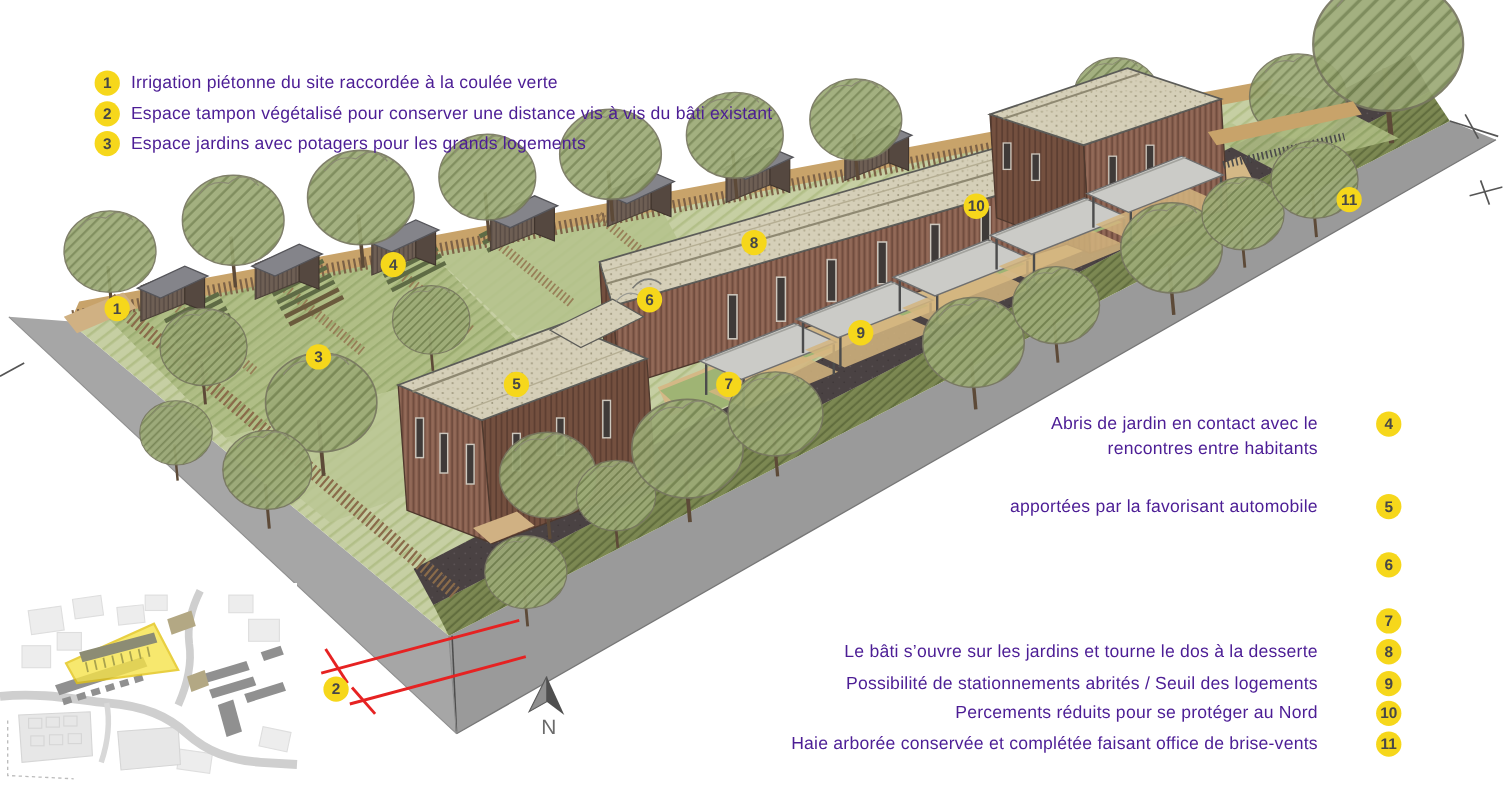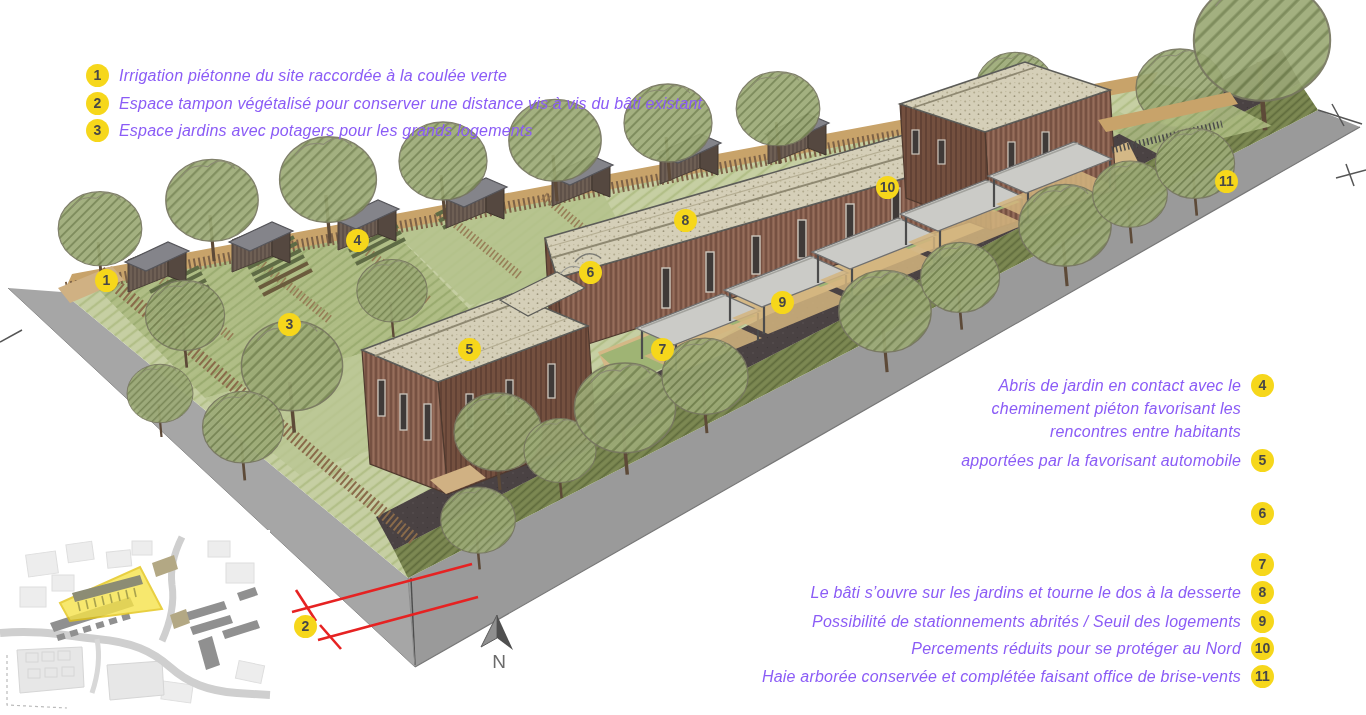--- a/index.html
+++ b/index.html
@@ -6,24 +6,24 @@
   body{width:1366px;height:715px;position:relative;overflow:hidden;
        font-family:"Liberation Sans",sans-serif;}
   #stage{position:absolute;inset:0;}
   svg{position:absolute;left:0;top:0;}
   .badge{position:absolute;width:23px;height:23px;border-radius:50%;
          background:#f6d71b;color:#474747;
          font:600 14px/23px "Liberation Sans",sans-serif;
          text-align:center;z-index:30;}
   .legend-row{position:absolute;display:flex;align-items:flex-start;z-index:25;}
   .legend-row .badge{position:static;flex:0 0 23px;}
-  .legend-text{color:#8b5cf6;font-size:16px;line-height:23px;letter-spacing:.2px;font-style:italic;}
+  .legend-text{color:#4c1d95;font-size:16px;line-height:23px;letter-spacing:.2px;}
   #legend-left .legend-row{left:86px;}
   #legend-left .legend-text{margin-left:10px;white-space:nowrap;}
-  #legend-right .legend-row{right:92px;justify-content:flex-end;}
+  #legend-right .legend-row{right:92px;justify-content:flex-end;gap:43px;}
   #legend-right .legend-text{margin-right:10px;text-align:right;white-space:nowrap;}
   #north-label{position:absolute;left:487px;top:651px;width:24px;text-align:center;
                color:#6b6b6b;font-size:19px;z-index:20;}
 </style>
 </head>
 <body>
 
 <div id="stage">
 
 <svg width="1366" height="715" viewBox="0 0 1366 715">
@@ -356,21 +356,20 @@
   <div class="legend-row" style="top:119px">
     <span class="badge">3</span>
     <span class="legend-text">Espace jardins avec potagers pour les grands logements</span>
   </div>
 </div>
 
 <div id="legend-right">
   <div class="legend-row" style="top:374px">
     <span class="legend-text">
       <div>Abris de jardin en contact avec le</div>
-      <div>cheminement  piéton favorisant les</div>
       <div>rencontres entre habitants</div>
     </span>
     <span class="badge">4</span>
   </div>
   <div class="legend-row" style="top:449px">
     <span class="legend-text">
       <div>apportées par la favorisant automobile</div>
     </span>
     <span class="badge">5</span>
   </div>

